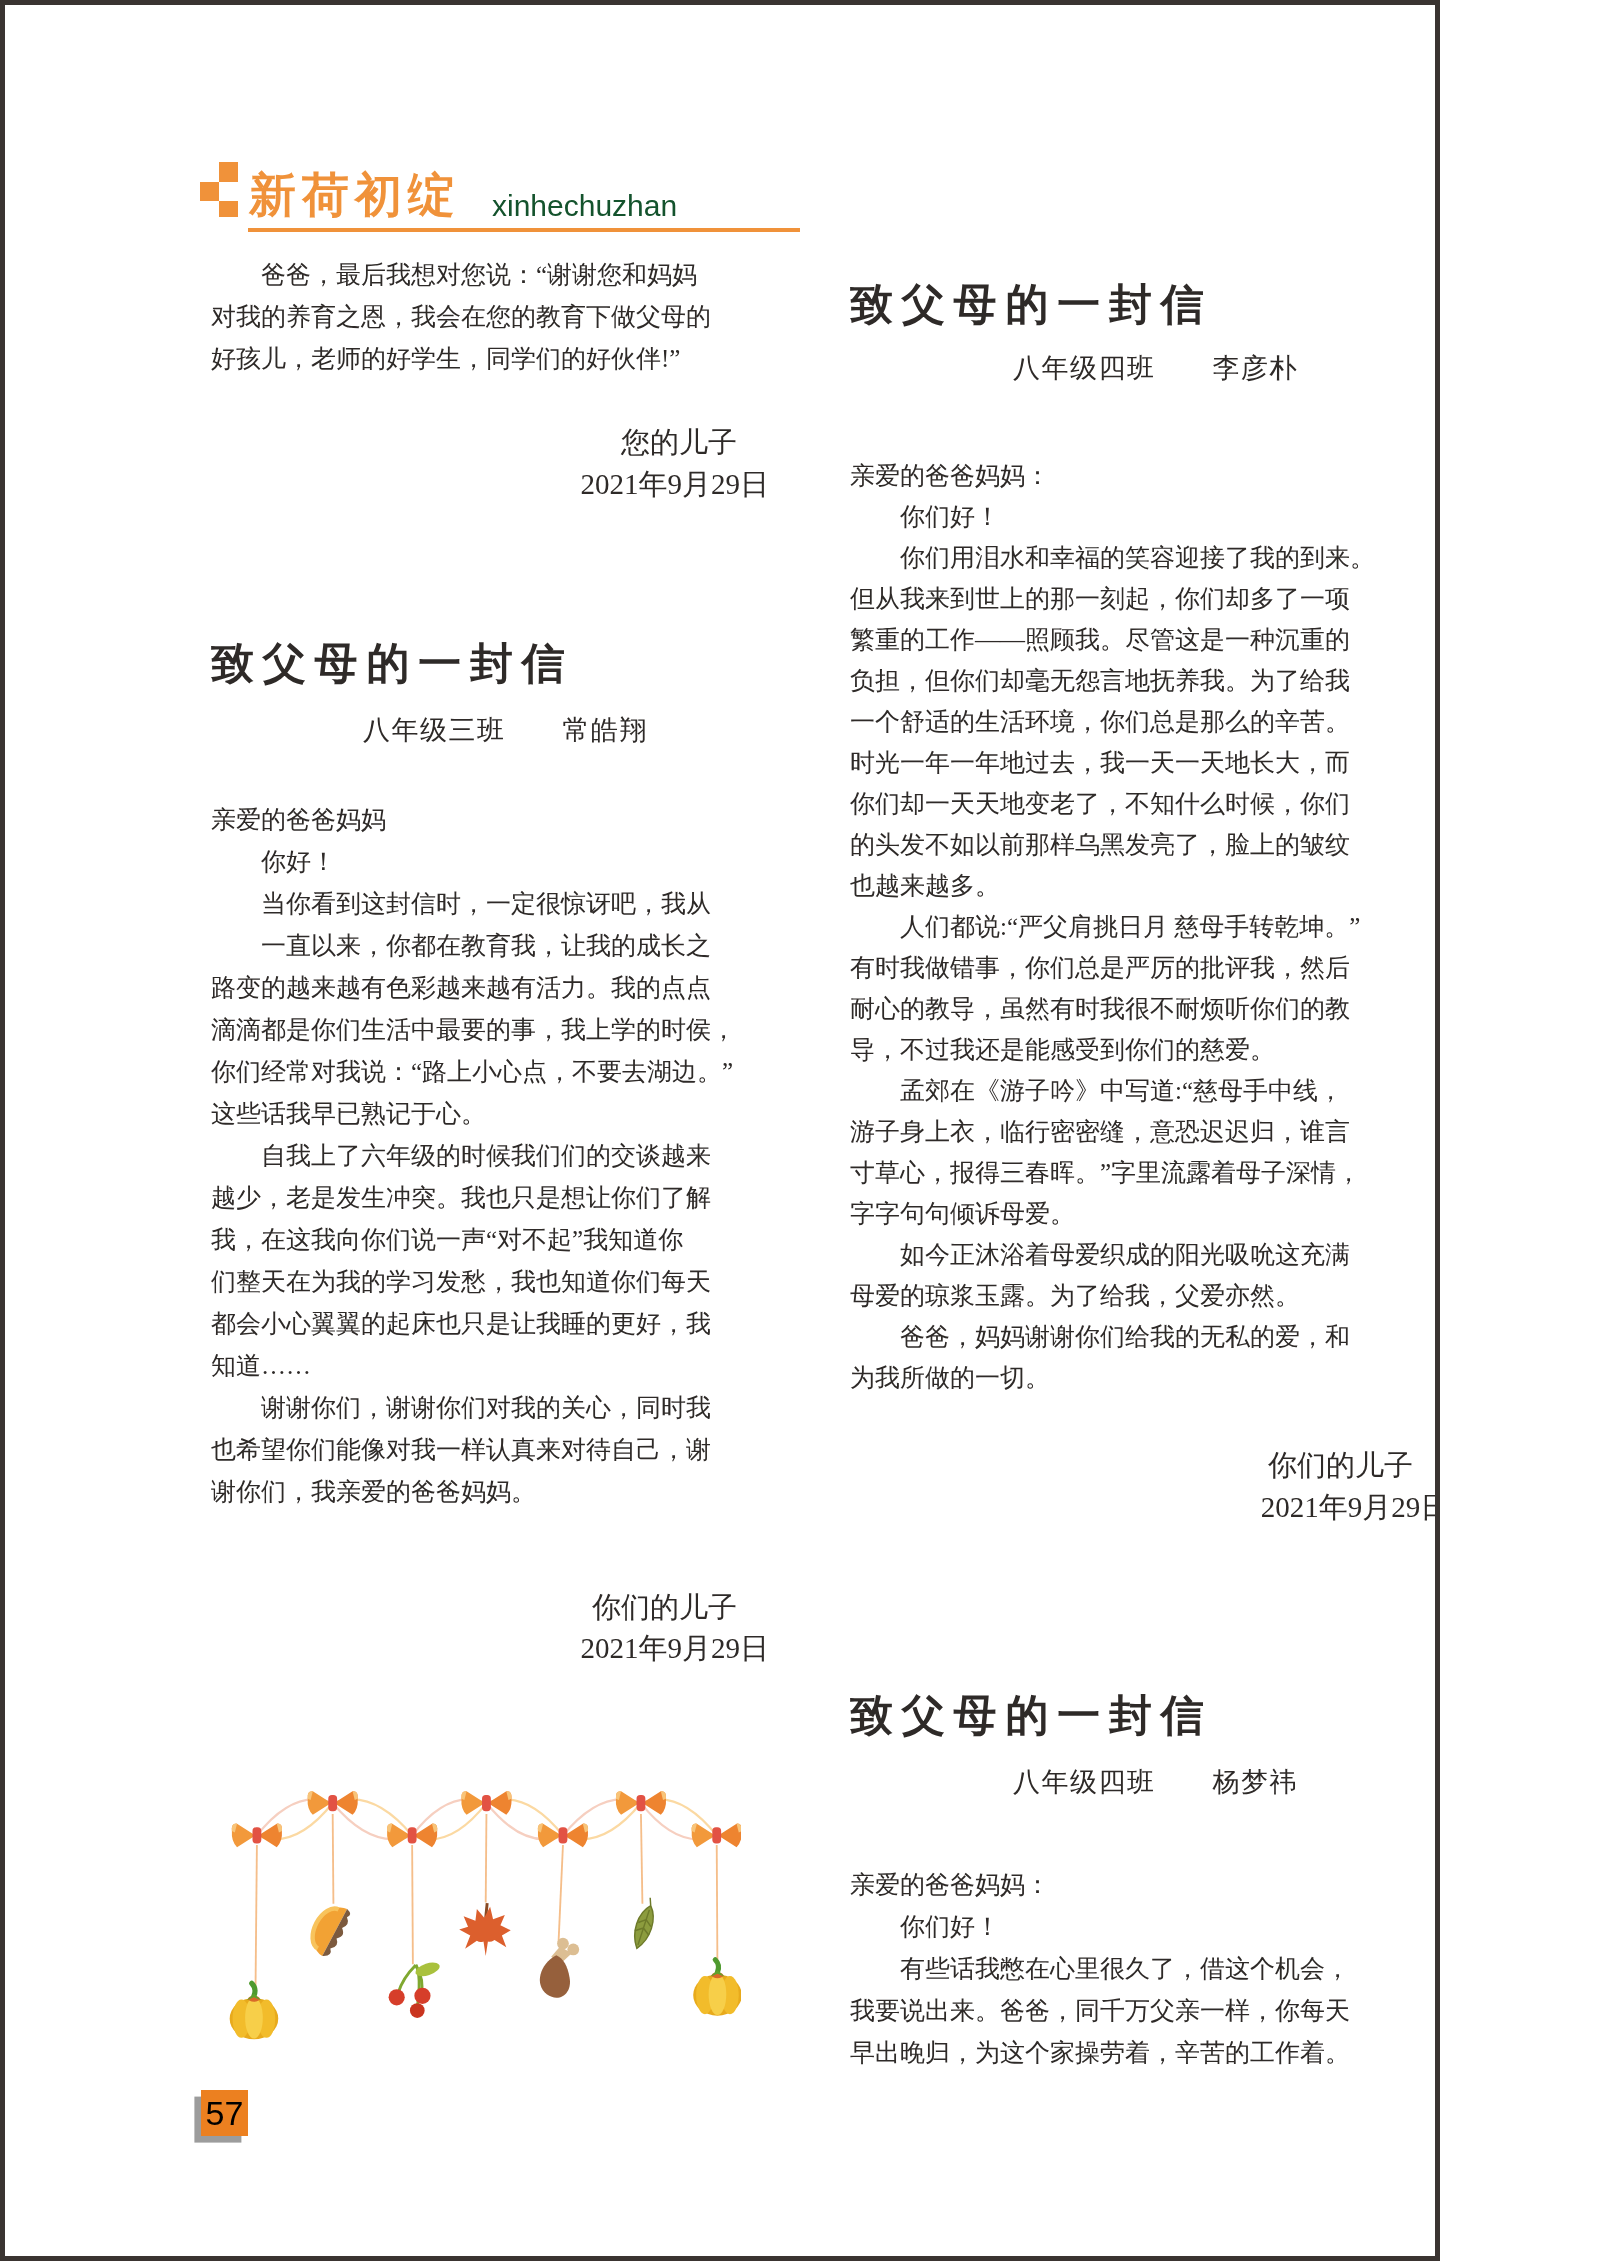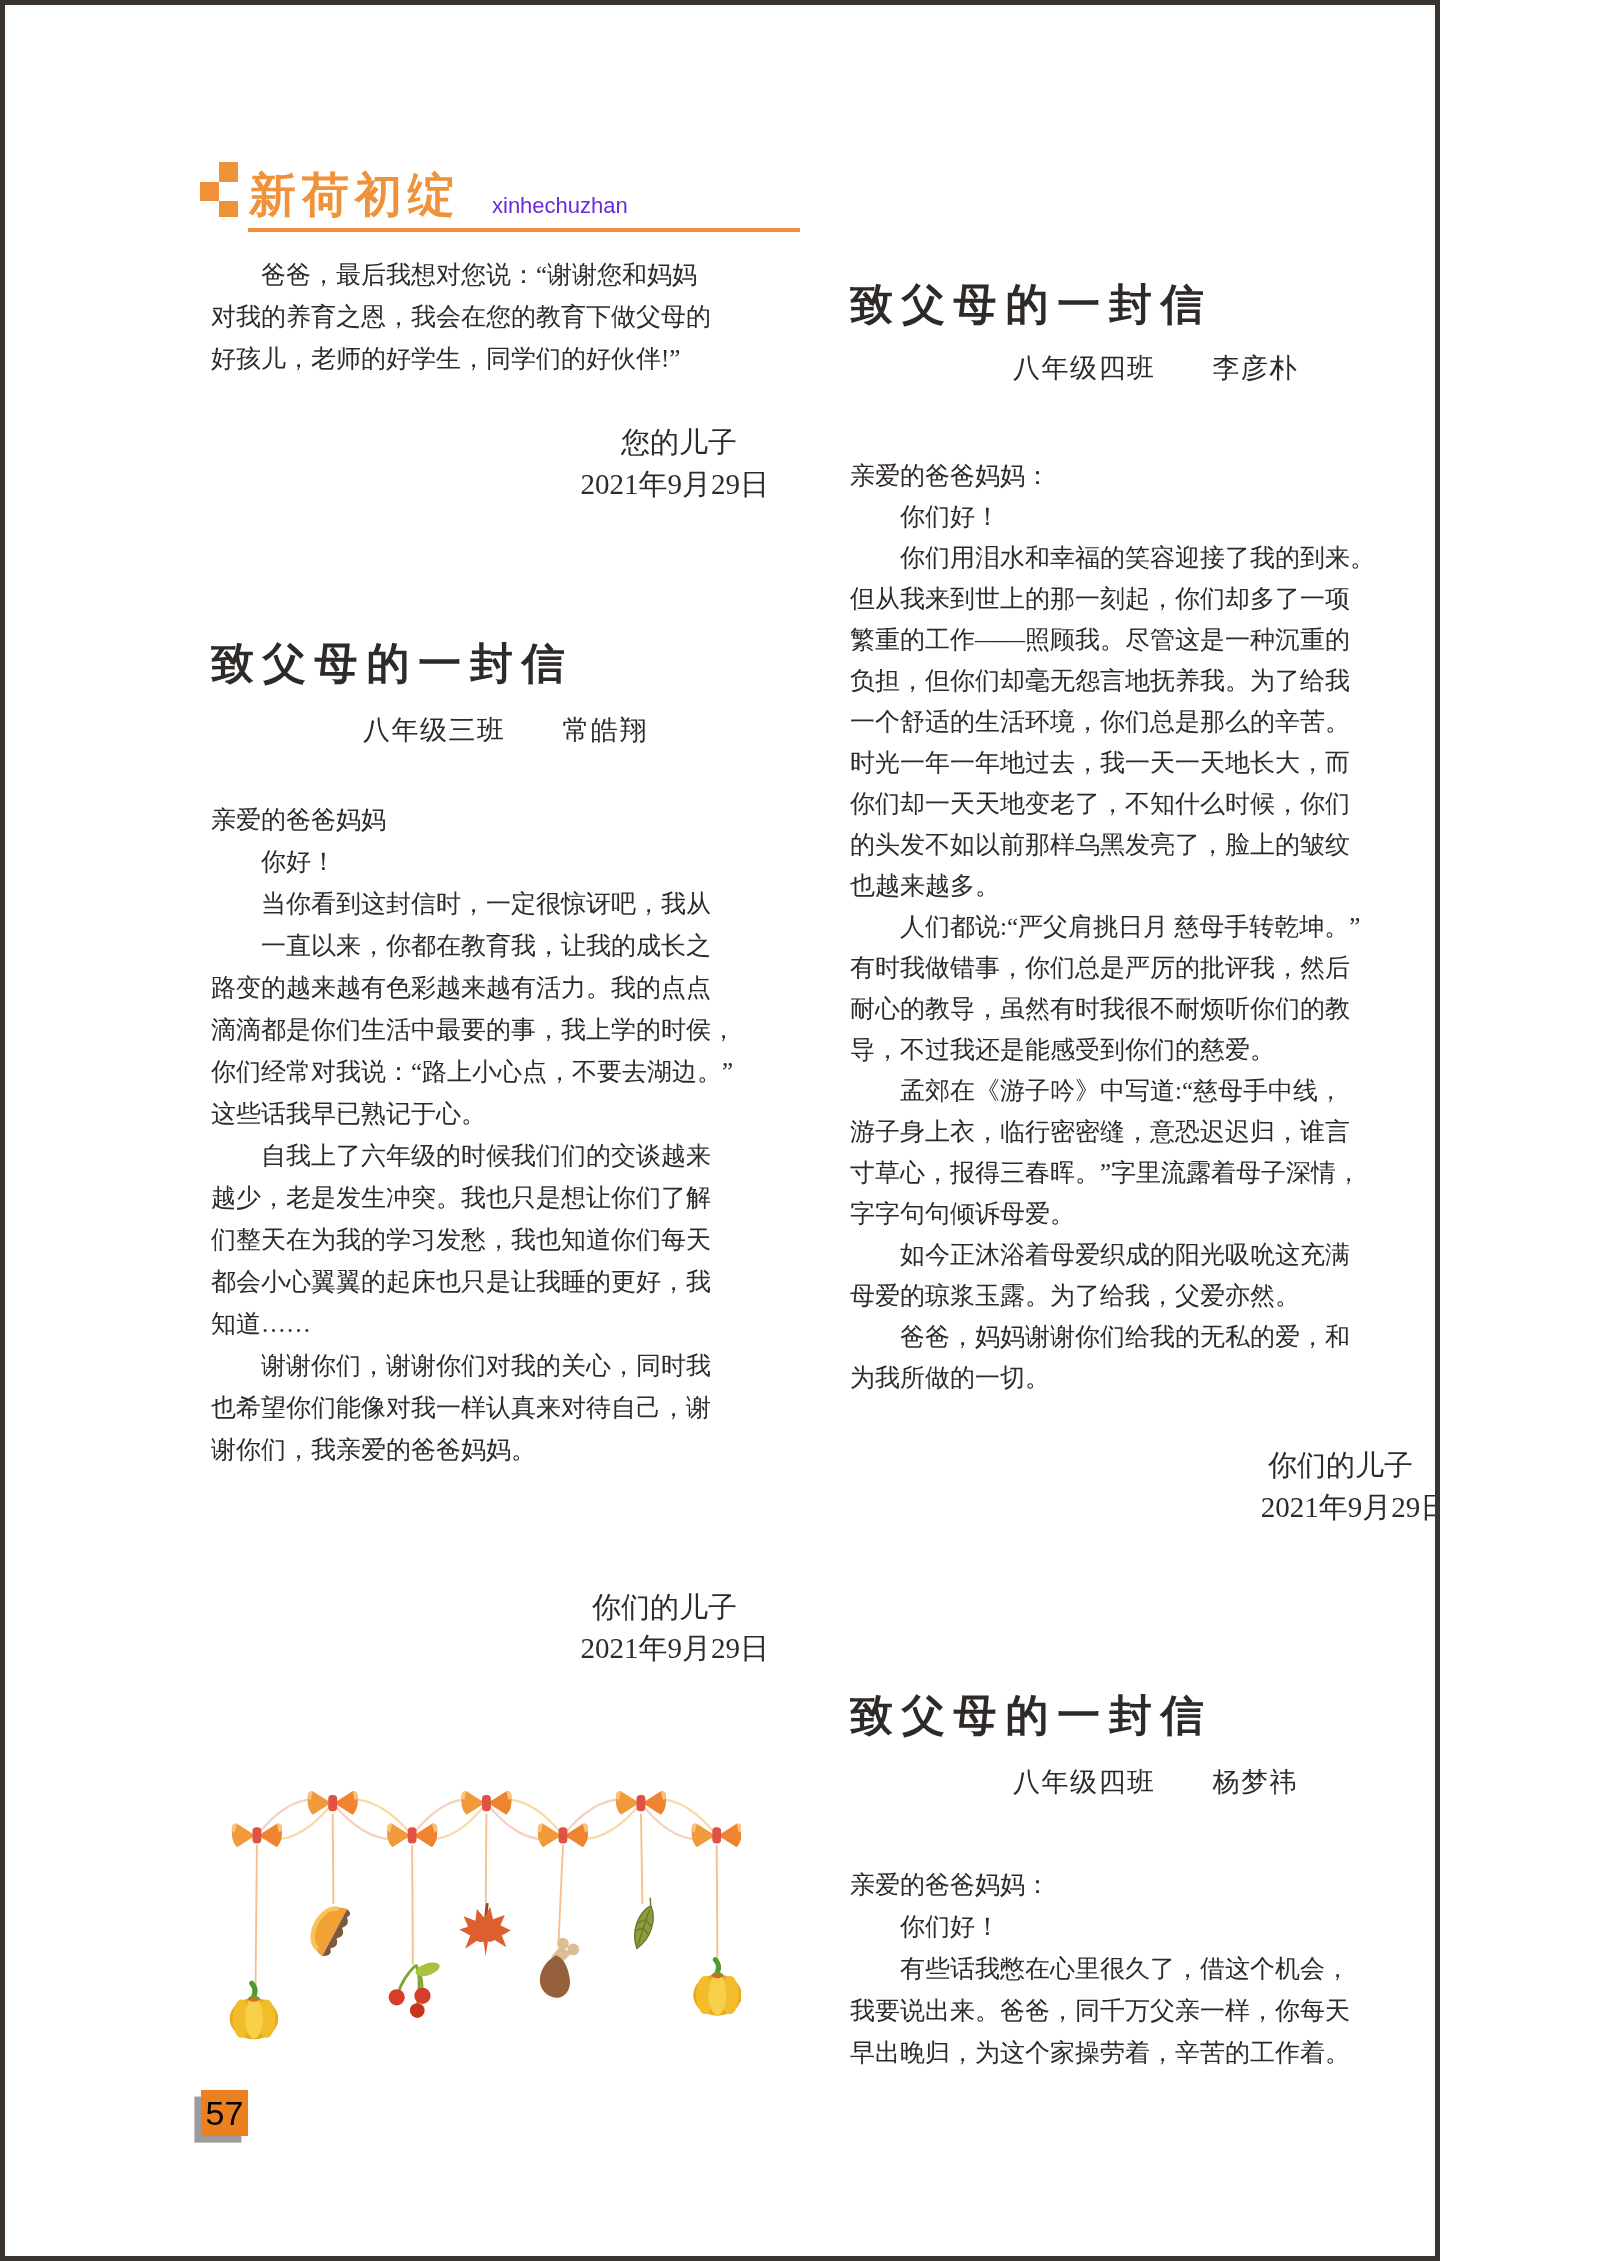--- a/index.html
+++ b/index.html
@@ -20,21 +20,21 @@
   .sq3{left:214px;top:196px;width:19px;height:15.5px;}
   .brand{
     position:absolute;left:244px;top:162px;
     font-family:"Liberation Sans","DejaVu Sans",sans-serif;
     font-weight:bold;font-size:47px;line-height:56px;
     color:#f0923a;letter-spacing:5.9px;white-space:nowrap;
   }
   .brand-pinyin{
     position:absolute;left:487px;top:185px;
     font-family:"Liberation Sans","DejaVu Sans",sans-serif;
-    font-size:22px;line-height:32px;color:#6d28d9;white-space:nowrap;
+    font-size:30px;line-height:32px;color:#14532d;white-space:nowrap;
   }
   .brand-rule{position:absolute;left:243px;top:223px;width:552px;height:4.4px;background:#f0923a;}
   
   .lines{position:absolute;white-space:nowrap;}
   .lines .tline{
     height:var(--lh,42px);line-height:var(--lh,42px);
     font-size:25px;white-space:pre;
   }
   .sig,.dateline{
     position:absolute;font-size:29px;line-height:42px;
@@ -89,20 +89,21 @@
       <div class="tline">亲爱的爸爸妈妈</div>
       <div class="tline">　　你好！</div>
       <div class="tline">　　当你看到这封信时，一定很惊讶吧，我从</div>
       <div class="tline">　　一直以来，你都在教育我，让我的成长之</div>
       <div class="tline">路变的越来越有色彩越来越有活力。我的点点</div>
       <div class="tline">滴滴都是你们生活中最要的事，我上学的时侯，</div>
       <div class="tline">你们经常对我说：“路上小心点，不要去湖边。”</div>
       <div class="tline">这些话我早已熟记于心。</div>
       <div class="tline">　　自我上了六年级的时候我们们的交谈越来</div>
       <div class="tline">越少，老是发生冲突。我也只是想让你们了解</div>
+      <div class="tline">我，在这我向你们说一声“对不起”我知道你</div>
       <div class="tline">们整天在为我的学习发愁，我也知道你们每天</div>
       <div class="tline">都会小心翼翼的起床也只是让我睡的更好，我</div>
       <div class="tline">知道……</div>
       <div class="tline">　　谢谢你们，谢谢你们对我的关心，同时我</div>
       <div class="tline">也希望你们能像对我一样认真来对待自己，谢</div>
       <div class="tline">谢你们，我亲爱的爸爸妈妈。</div>
     </div>
   <div class="sig colL" style="top:1581px;padding-right:63px;box-sizing:border-box">你们的儿子</div>
   <div class="dateline colL" style="top:1622px;padding-right:31px;box-sizing:border-box">2021年9月29日</div>
 

